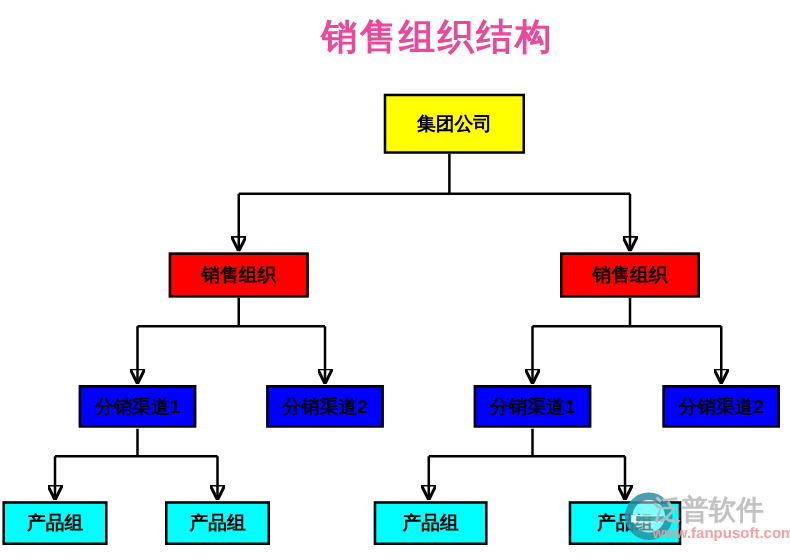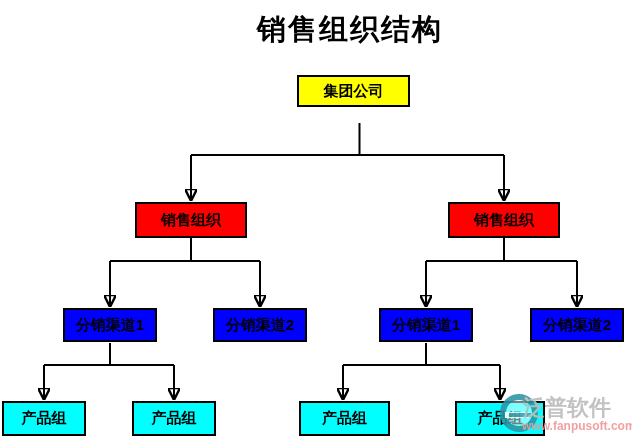--- a/index.html
+++ b/index.html
@@ -36,21 +36,21 @@
     position:absolute;
     left:0;top:0;
     z-index:1;
   }
   #connectors path{
     stroke:#000;
     stroke-width:2;
     fill:none;
   }
   
-  .n-group   {left:297px;top:75px; width:113px;height:32px;}
+  .n-group   {left:307px;top:75px; width:113px;height:48px;}
   .n-sales-l {left:135px;top:202px;width:112px;height:36px;}
   .n-sales-r {left:448px;top:202px;width:112px;height:36px;}
   .n-ch1-l   {left:63px; top:308px;width:94px; height:34px;}
   .n-ch2-l   {left:213px;top:308px;width:94px; height:34px;}
   .n-ch1-r   {left:379px;top:308px;width:94px; height:34px;}
   .n-ch2-r   {left:530px;top:308px;width:94px; height:34px;}
   .n-prod1   {left:2px;  top:401px;width:84px; height:35px;}
   .n-prod2   {left:132px;top:401px;width:84px; height:35px;}
   .n-prod3   {left:299px;top:401px;width:91px; height:35px;}
   .n-prod4   {left:455px;top:401px;width:90px; height:35px;}
@@ -72,21 +72,21 @@
     position:absolute;left:25px;top:28px;
     font-size:12px;font-weight:bold;
     white-space:nowrap;
   }
 </style>
 </head>
 <body>
 
 <div id="stage">
 
-  <div class="diagram-title" style="color: #000000;">销售组织结构</div>
+  <div class="diagram-title" style="color: #ec4899;">销售组织结构</div>
 
   <svg id="connectors" width="632" height="447" viewBox="0 0 632 447">
     <defs>
       <marker id="arrow" viewBox="0 0 10 10" refX="10" refY="5" markerWidth="12" markerHeight="12" markerUnits="userSpaceOnUse" orient="auto">
         <path d="M0,0 L10,5 L0,10 Z" fill="#000" stroke="none"></path>
       </marker>
     </defs>
 
     <path d="M359.5,123 V155 M191,155 H504"></path>
     <path d="M191,155 V201" marker-end="url(#arrow)"></path>

